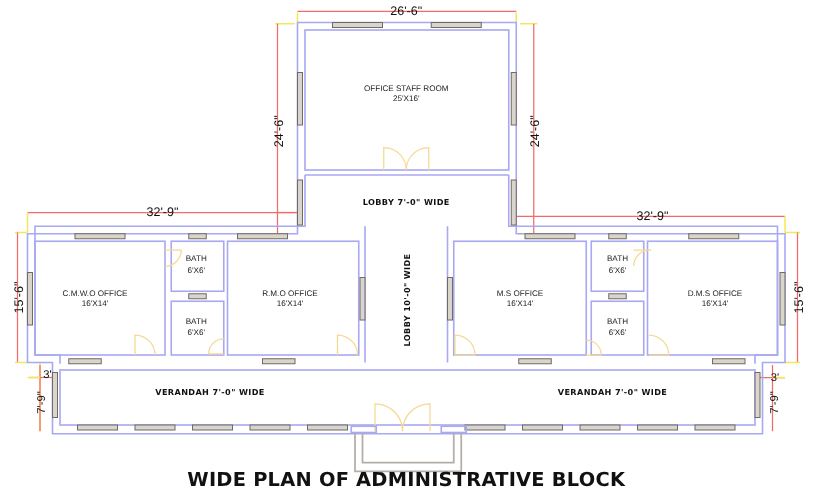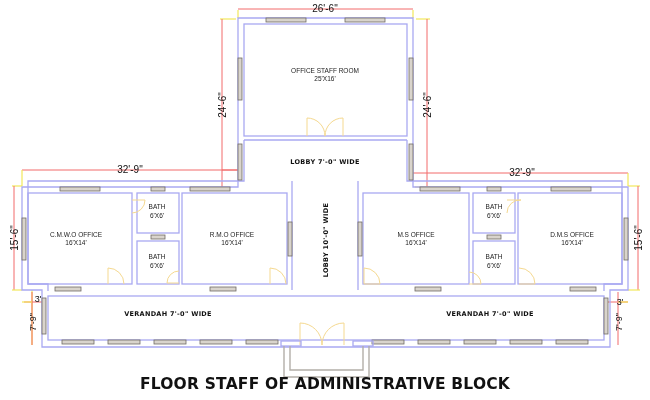--- a/index.html
+++ b/index.html
@@ -195,13 +195,13 @@
   <text class="lbl" x="494" y="259">BATH</text>
   <text class="lbl" x="494" y="268">6'X6'</text>
 
   <text class="lbl" x="572" y="237">D.M.S OFFICE</text>
   <text class="lbl" x="572" y="245">16'X14'</text>
 
   <text class="lblb" x="168" y="316">VERANDAH  7'-0"  WIDE</text>
   <text class="lblb" x="490" y="316">VERANDAH  7'-0"  WIDE</text>
 </svg>
 
-<div class="title">FLOOR STAFF OF ADMINISTRATIVE BLOCK</div>
+<div class="title">WIDE PLAN OF ADMINISTRATIVE BLOCK</div>
 
 </body></html>

